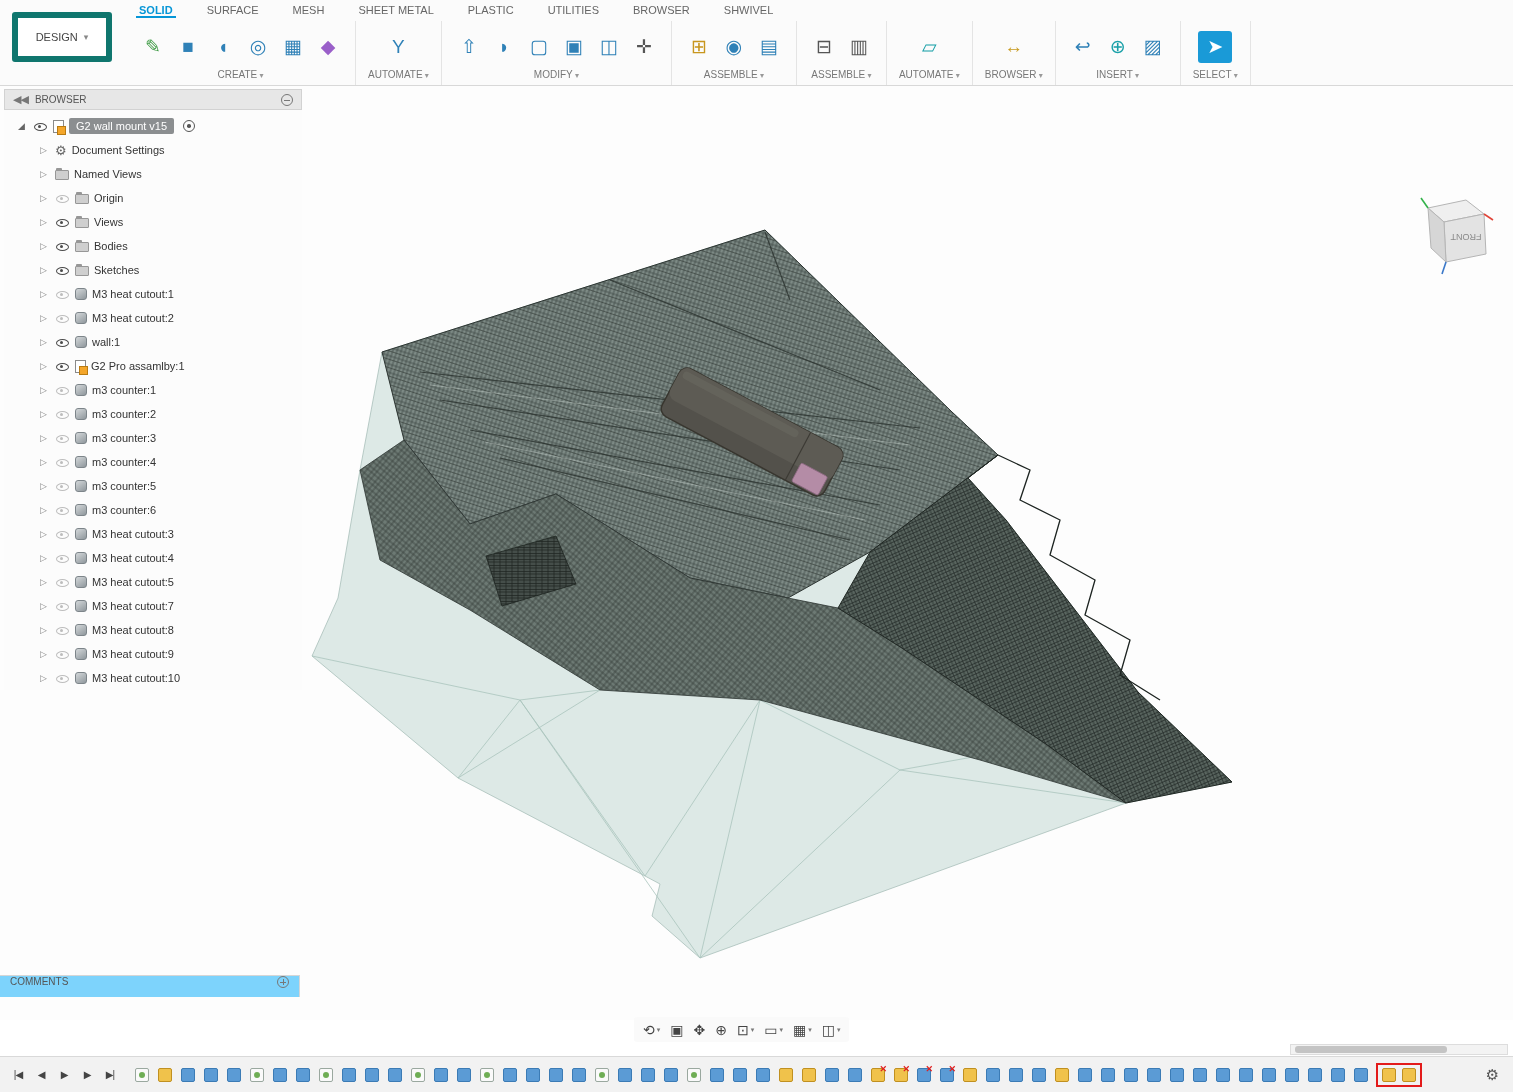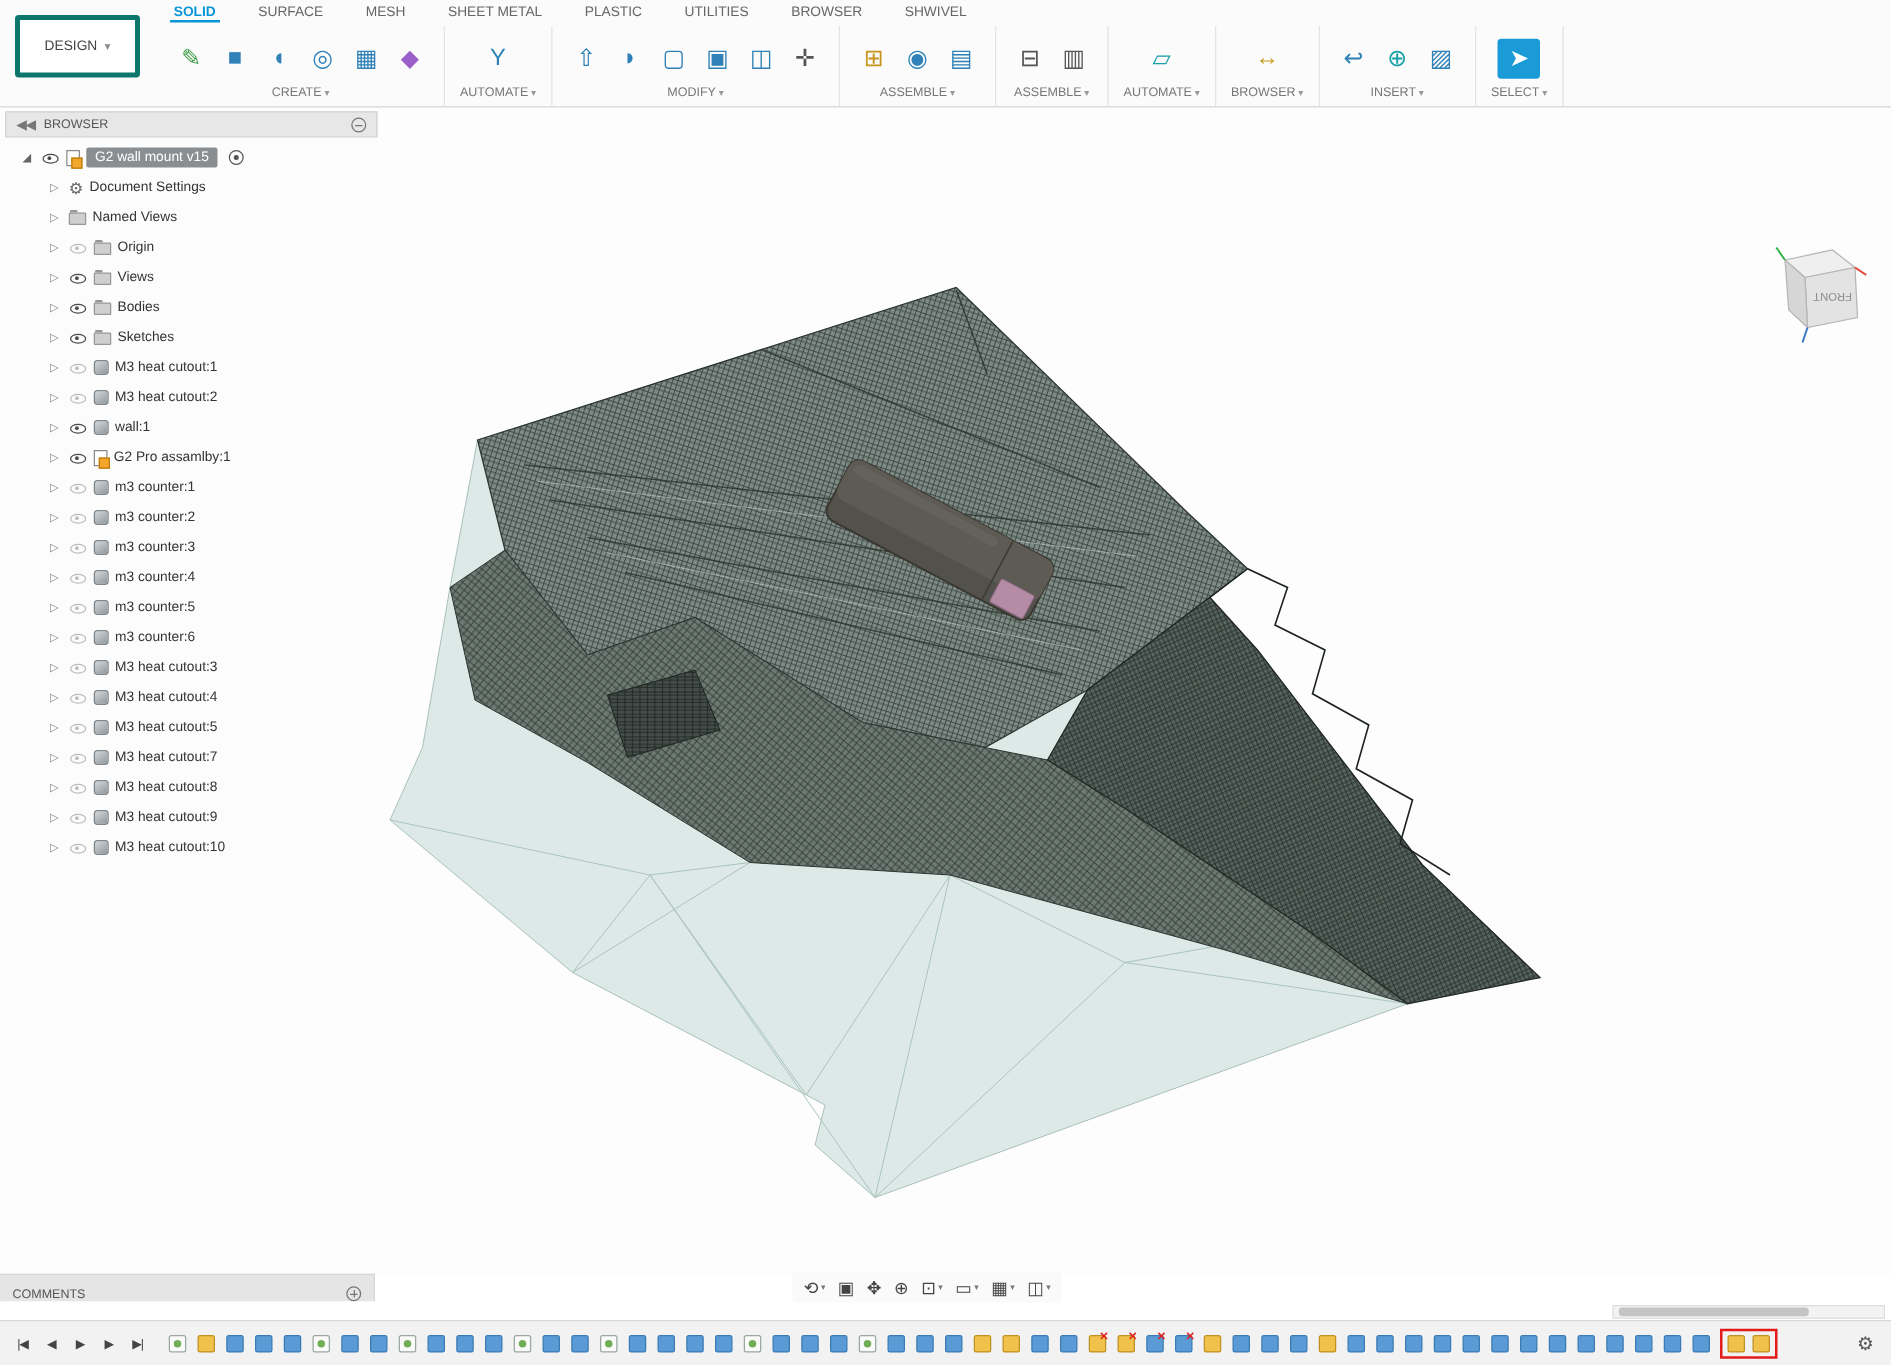--- a/index.html
+++ b/index.html
@@ -2,21 +2,21 @@
 <html><head>
 <meta charset="utf-8">
 <style>
   * { margin:0; padding:0; box-sizing:border-box; }
   html,body { width:1513px; height:1092px; overflow:hidden; background:#fff;
     font-family:"Liberation Sans", sans-serif; }
 
   
   .ribbon { position:absolute; left:0; top:0; width:1513px; height:86px;
     background:#fbfbfb; border-bottom:1px solid #d8d8d8; display:flex; z-index:30; }
-  .design-btn { margin:12px 14px 28px 12px; width:100px; height:50px; border:4px solid #0f766e;
+  .design-btn { margin:12px 14px 28px 12px; width:100px; height:50px; border:6px solid #0f766e;
     border-radius:3px; background:#fff; display:flex; align-items:center; justify-content:center;
     font-size:11px; color:#444; cursor:pointer; flex:none; }
   .design-btn::after { content:"▾"; font-size:9px; color:#888; margin-left:6px; }
   .ribbon-right { flex:1; display:flex; flex-direction:column; }
   .tabbar { height:21px; display:flex; gap:28px; padding-left:10px; align-items:center;
     font-size:11px; color:#666; }
   .tab { display:flex; align-items:center; padding:0 3px; border-bottom:2px solid transparent; cursor:pointer; }
   .tab.active { color:#0696d7; border-bottom-color:#0696d7; font-weight:bold; }
   .toolrow { flex:1; display:flex; align-items:stretch; }
   .rgroup { display:flex; flex-direction:column; align-items:center; justify-content:space-between;
@@ -66,22 +66,22 @@
   .fold::before { content:""; position:absolute; top:-3px; left:0; width:6px; height:2px;
     background:#979797; border-radius:1px 1px 0 0; }
   .gearic { font-size:13px; color:#666; line-height:1; flex:none; }
   .bodyic { width:12px; height:12px; border-radius:3px; border:1px solid #7d858a;
     background:linear-gradient(145deg, #d4d8da, #8f979c); flex:none; }
   .docic { width:11px; height:13px; background:#fff; border:1px solid #8a8a8a; position:relative; flex:none; }
   .docic::after { content:""; position:absolute; right:-3px; bottom:-3px; width:7px; height:7px;
     background:#f4a62a; border:1px solid #b97b12; }
 
   
-  .comments { position:absolute; left:0; top:1019px; width:300px; height:22px; background:#e5e5e5;
-    border-top:1px solid #d6d6d6; border-right:1px solid #d6d6d6; display:flex; align-items:flex-end;
+  .comments { position:absolute; left:0; top:975px; width:300px; height:22px; background:#7dd3fc;
+    border-top:1px solid #d6d6d6; border-right:1px solid #d6d6d6; display:flex; align-items:flex-start;
     font-size:10px; color:#555; padding:0 10px; gap:8px; z-index:25; }
   .circle-plus { margin-left:auto; width:12px; height:12px; border:1px solid #777; border-radius:50%;
     position:relative; cursor:pointer; }
   .circle-plus::before { content:""; position:absolute; left:2px; top:5px; width:6px; height:1.4px; background:#777; }
   .circle-plus::after { content:""; position:absolute; left:5px; top:2px; width:1.4px; height:6px; background:#777; }
 
   
   .navbar { position:absolute; left:634px; top:1017px; height:25px; display:flex; align-items:center;
     gap:2px; background:rgba(250,250,250,0.92); padding:0 5px; border-radius:3px; z-index:25; }
   .navbtn { display:flex; align-items:center; font-size:14px; color:#444; padding:2px 4px; cursor:pointer; }

